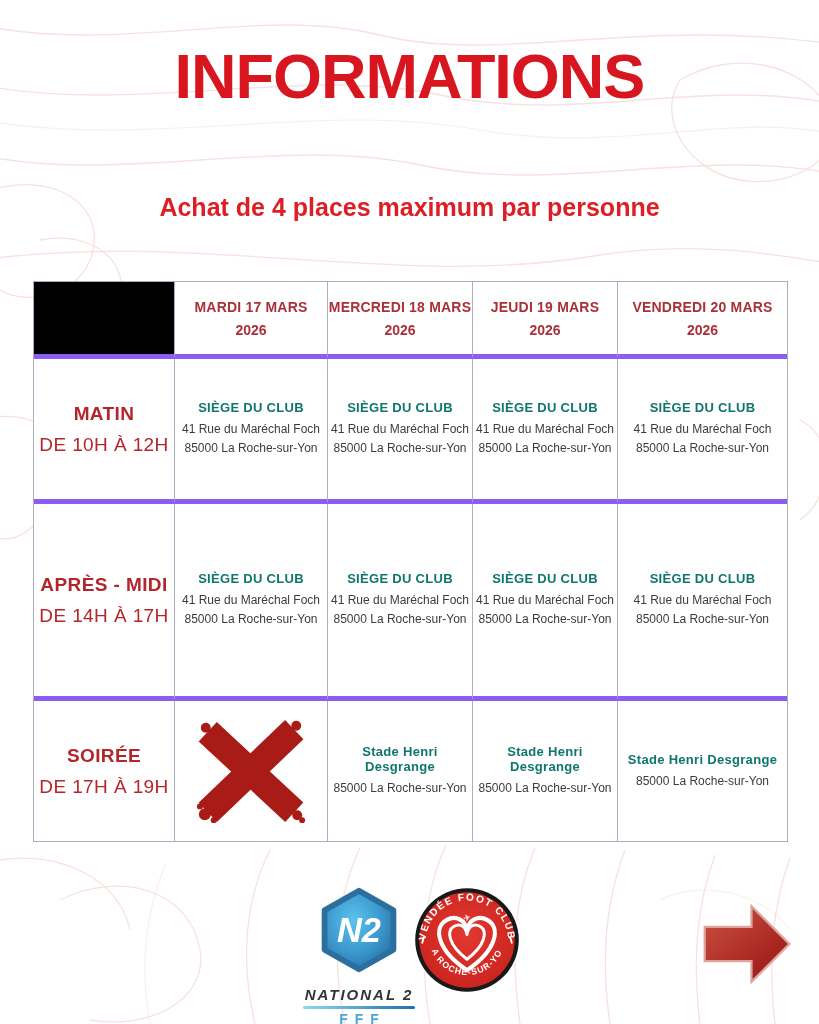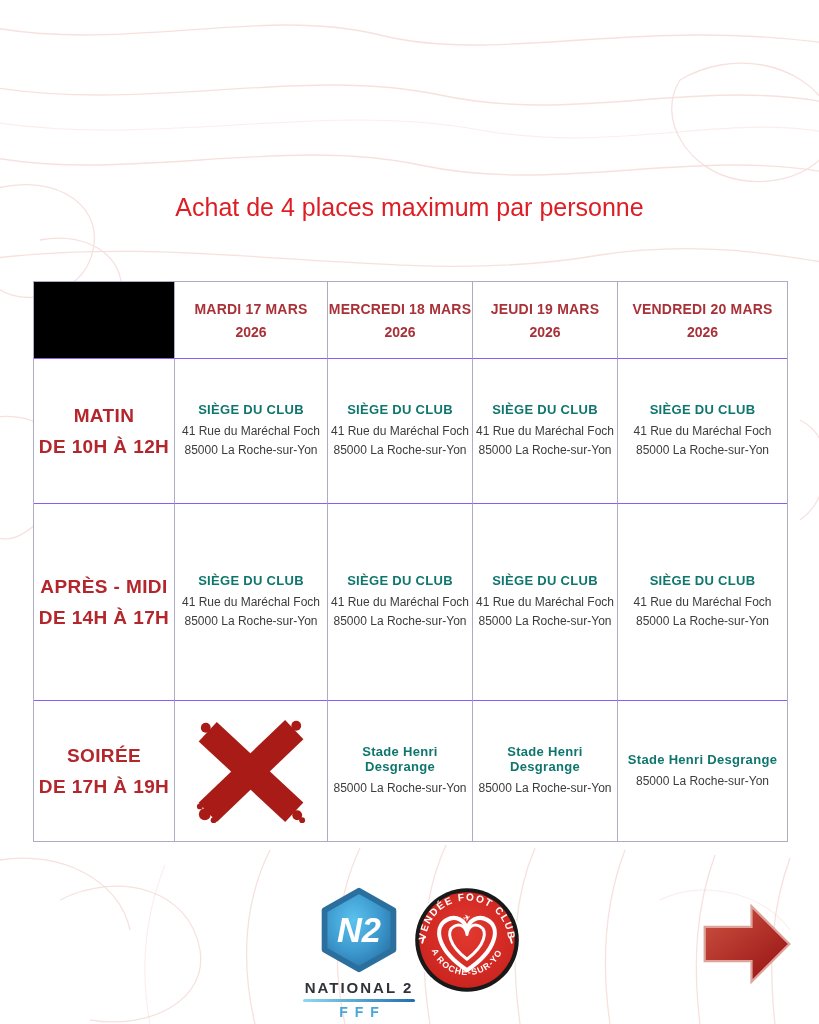--- a/index.html
+++ b/index.html
@@ -7,44 +7,44 @@
   .poster{position:relative;width:819px;height:1024px;margin:0 auto;background:#ffffff;overflow:hidden;}
   .bg{position:absolute;inset:0;z-index:0;}
   .content{position:absolute;inset:0;z-index:1;}
 
   
   .title{position:absolute;top:40px;left:0;width:100%;text-align:center;
          font-size:63px;font-weight:900;letter-spacing:-1px;color:#D8161F;}
   .subtitle{position:absolute;top:142px;left:0;width:100%;text-align:center;
          font-size:34px;font-weight:900;color:#161616;}
   .note{position:absolute;top:193px;left:0;width:100%;text-align:center;
-         font-size:25px;font-weight:400;color:#DD1E24;}
+         font-size:25px;font-weight:700;color:#DD1E24;}
 
   
   .grid{position:absolute;left:33px;top:281px;
         display:grid;
         grid-template-columns:141px 153px 145px 145px 169px;
         grid-template-rows:77px 145px 197px 140px;
         border:1px solid #ADADC2;background:#fff;}
-  .cell{border-right:1px solid #ADADC2;border-bottom:1px solid #8b5cf6;
+  .cell{border-right:1px solid #ADADC2;border-bottom:5px solid #8b5cf6;
         display:flex;flex-direction:column;align-items:center;justify-content:center;
         text-align:center;background:#fff;overflow:hidden;}
   .cell:nth-child(5n){border-right:none;}
   .cell:nth-child(n+16){border-bottom:none;}
   .corner{background:#000000;}
   .hline1{font-size:14px;font-weight:900;color:#A93138;margin-bottom:7px;letter-spacing:0.2px;}
   .hline2{font-size:14px;font-weight:900;color:#A93138;}
   .rl1{font-size:19px;font-weight:900;color:#B3262C;margin-bottom:9px;letter-spacing:0.4px;}
-  .rl2{font-size:19px;font-weight:700;color:#B3262C;letter-spacing:0.4px;}
+  .rl2{font-size:19px;font-weight:400;color:#B3262C;letter-spacing:0.4px;}
   .place{font-size:13px;font-weight:900;color:#0f766e;letter-spacing:0.3px;margin-bottom:5px;}
   .addr{font-size:12px;font-weight:400;color:#3C3C3C;line-height:1.55;}
 
   
   .n2block{position:absolute;left:299px;top:887px;width:120px;text-align:center;}
-  .n2name{font-size:15px;font-weight:900;color:#303338;letter-spacing:2px;margin-top:2px;white-space:nowrap;}
+  .n2name{font-size:15px;font-weight:900;color:#303338;letter-spacing:2px;margin-top:9px;white-space:nowrap;font-style:italic;}
   .n2line{width:112px;height:3px;margin:3px auto 2px auto;
           background:linear-gradient(90deg,#8ed9f2,#1F6FB0);border-radius:2px;}
   .fff{font-size:14px;font-weight:900;color:#4AA6D8;letter-spacing:7px;padding-left:7px;}
   .badge{position:absolute;left:412px;top:885px;}
   .arrow{position:absolute;left:702px;top:902px;}
 </style>
 </head>
 <body>
 
 <div class="poster">
@@ -72,20 +72,21 @@
     </g>
     <g fill="none" stroke="#efc9c4" stroke-width="1.1" opacity="0.32">
       <path d="M -20 120 C 150 150 320 100 480 130 C 620 155 730 110 840 135"></path>
       <path d="M 150 1024 C 140 970 145 915 165 865"></path>
       <path d="M 660 900 C 700 880 760 890 790 930"></path>
     </g>
   </svg>
 
   <div class="content">
 
+    <div class="title">INFORMATIONS</div>
     <div class="note">Achat de 4 places maximum par personne</div>
 
     <div class="grid">
 
       <div class="cell corner"></div>
       <div class="cell">
         <div class="hline1">MARDI 17 MARS</div>
         <div class="hline2">2026</div>
       </div>
       <div class="cell">

